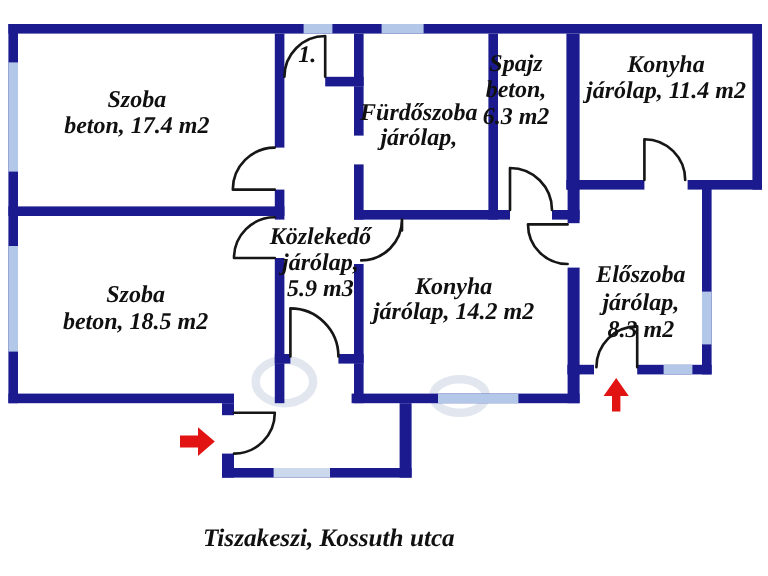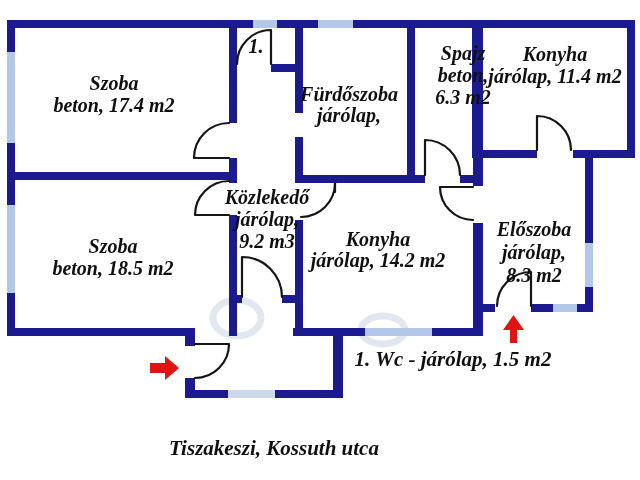--- a/index.html
+++ b/index.html
@@ -102,54 +102,53 @@
   <div class="lbl" style="left:114px;top:72px;">
     <div>Szoba</div>
     <div>beton, 17.4 m2</div>
   </div>
 
   <div class="lbl" style="left:349px;top:84px;line-height:21px;">
     <div>Fürdőszoba</div>
     <div>járólap,</div>
   </div>
 
-  <div class="lbl" style="left:463px;top:42px;">
+  <div class="lbl" style="left:430px;top:42px;">
     <div>Spajz</div>
     <div>beton,</div>
     <div>6.3 m2</div>
   </div>
 
   <div class="lbl" style="left:555px;top:43px;">
     <div>Konyha</div>
     <div>járólap, 11.4 m2</div>
   </div>
 
   <div class="lbl" style="left:113px;top:235px;">
     <div>Szoba</div>
     <div>beton, 18.5 m2</div>
   </div>
 
   <div class="lbl" style="left:267px;top:186px;">
     <div>Közlekedő</div>
     <div>járólap,</div>
-    <div>9.2 m3</div>
+    <div>5.9 m3</div>
   </div>
 
   <div class="lbl" style="left:378px;top:229px;line-height:21px;">
     <div>Konyha</div>
     <div>járólap, 14.2 m2</div>
   </div>
 
   <div class="lbl" style="left:534px;top:190px;line-height:23px;margin-top:28px;">
     <div>Előszoba</div>
     <div>járólap,</div>
     <div>8.3 m2</div>
   </div>
 
   <div class="lbl" style="left:256px;top:35px;">
     <div>1.</div>
   </div>
 
-  <div class="note" style="left:453px;top:347px;">1. Wc - járólap, 1.5 m2</div>
 
   <div class="note" style="left:274px;top:436px;">Tiszakeszi, Kossuth utca</div>
 
 </div>
 
 </body></html>

